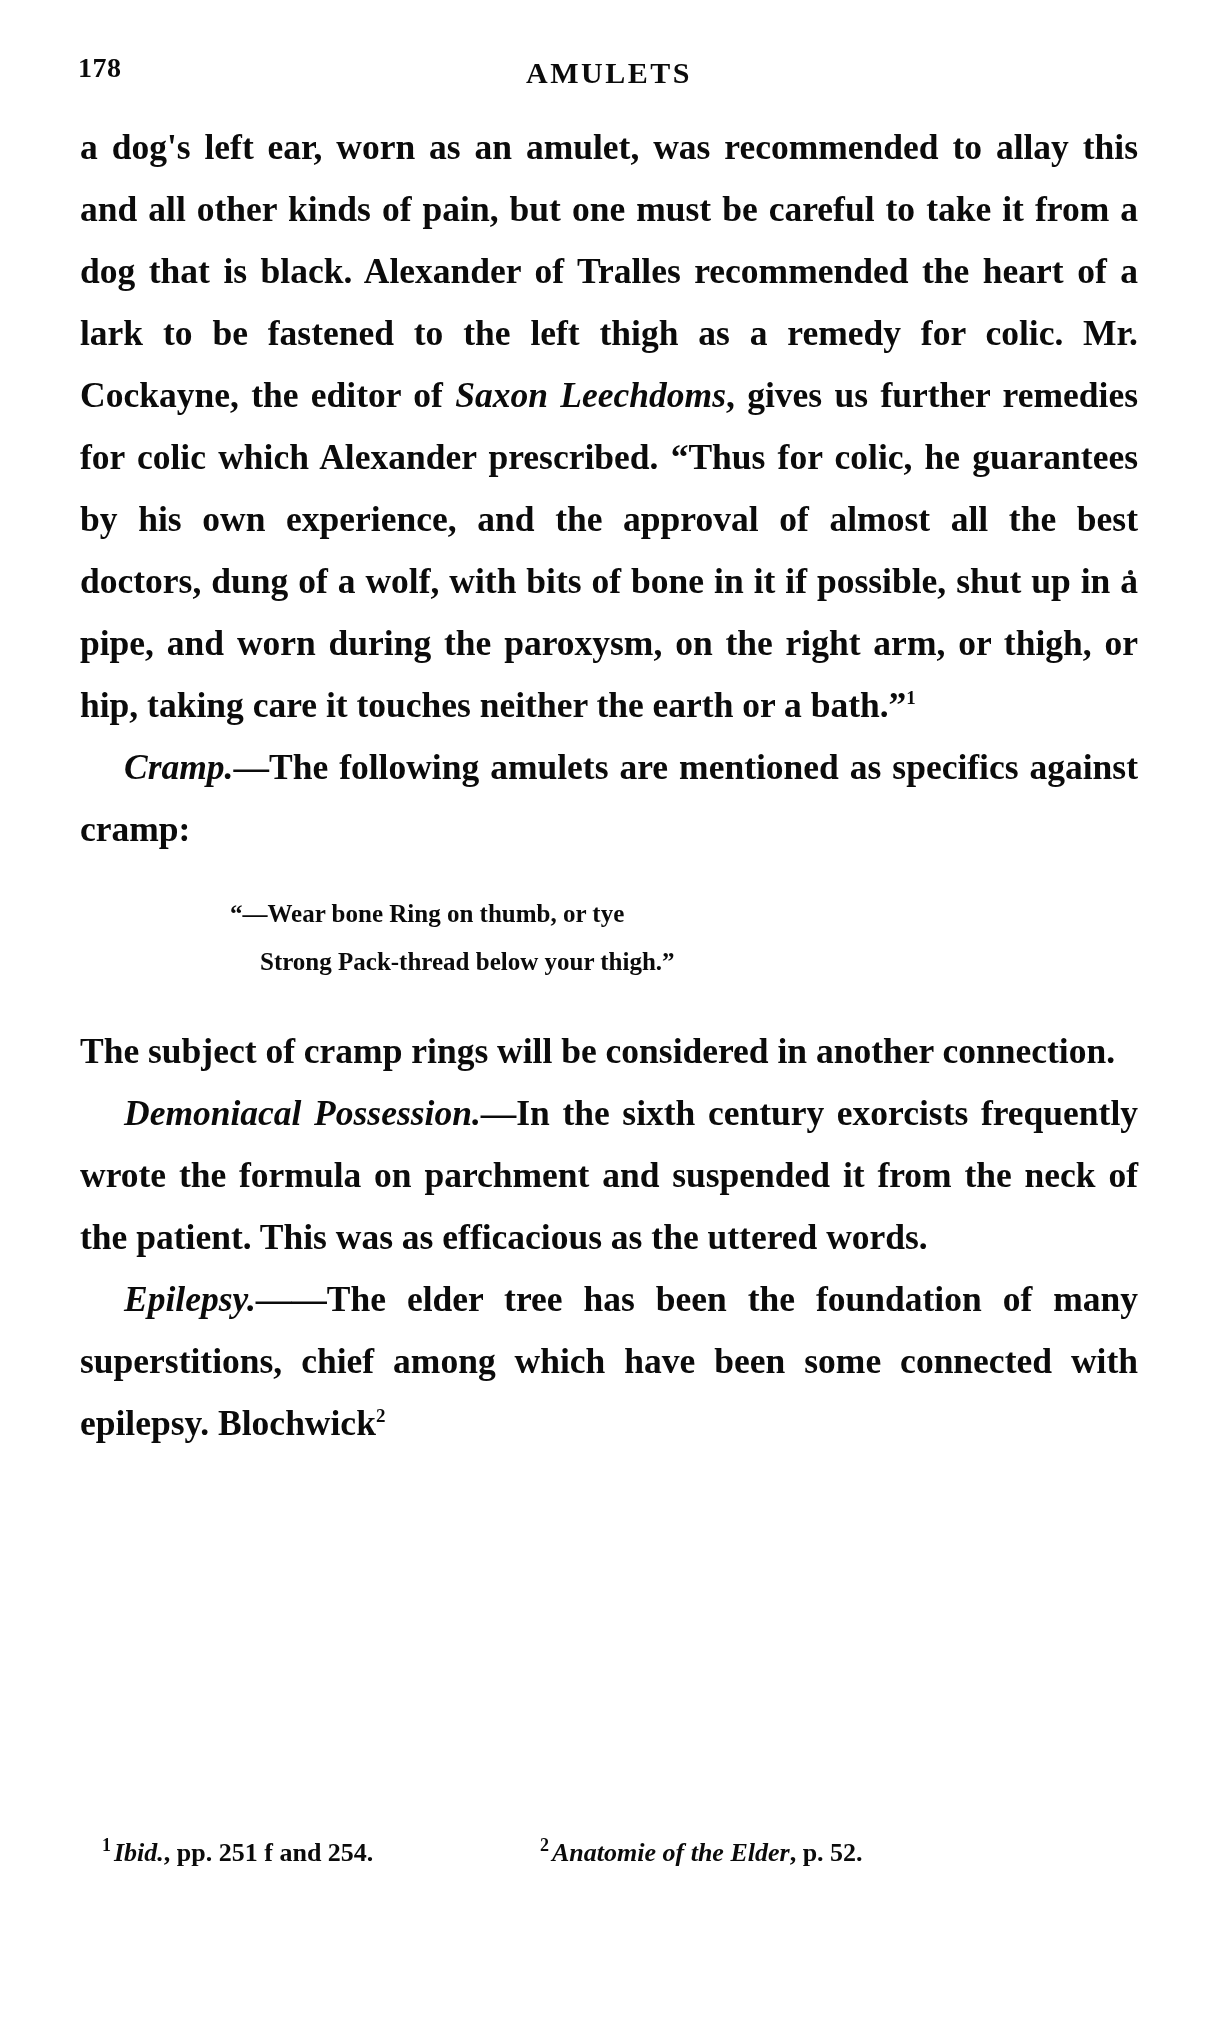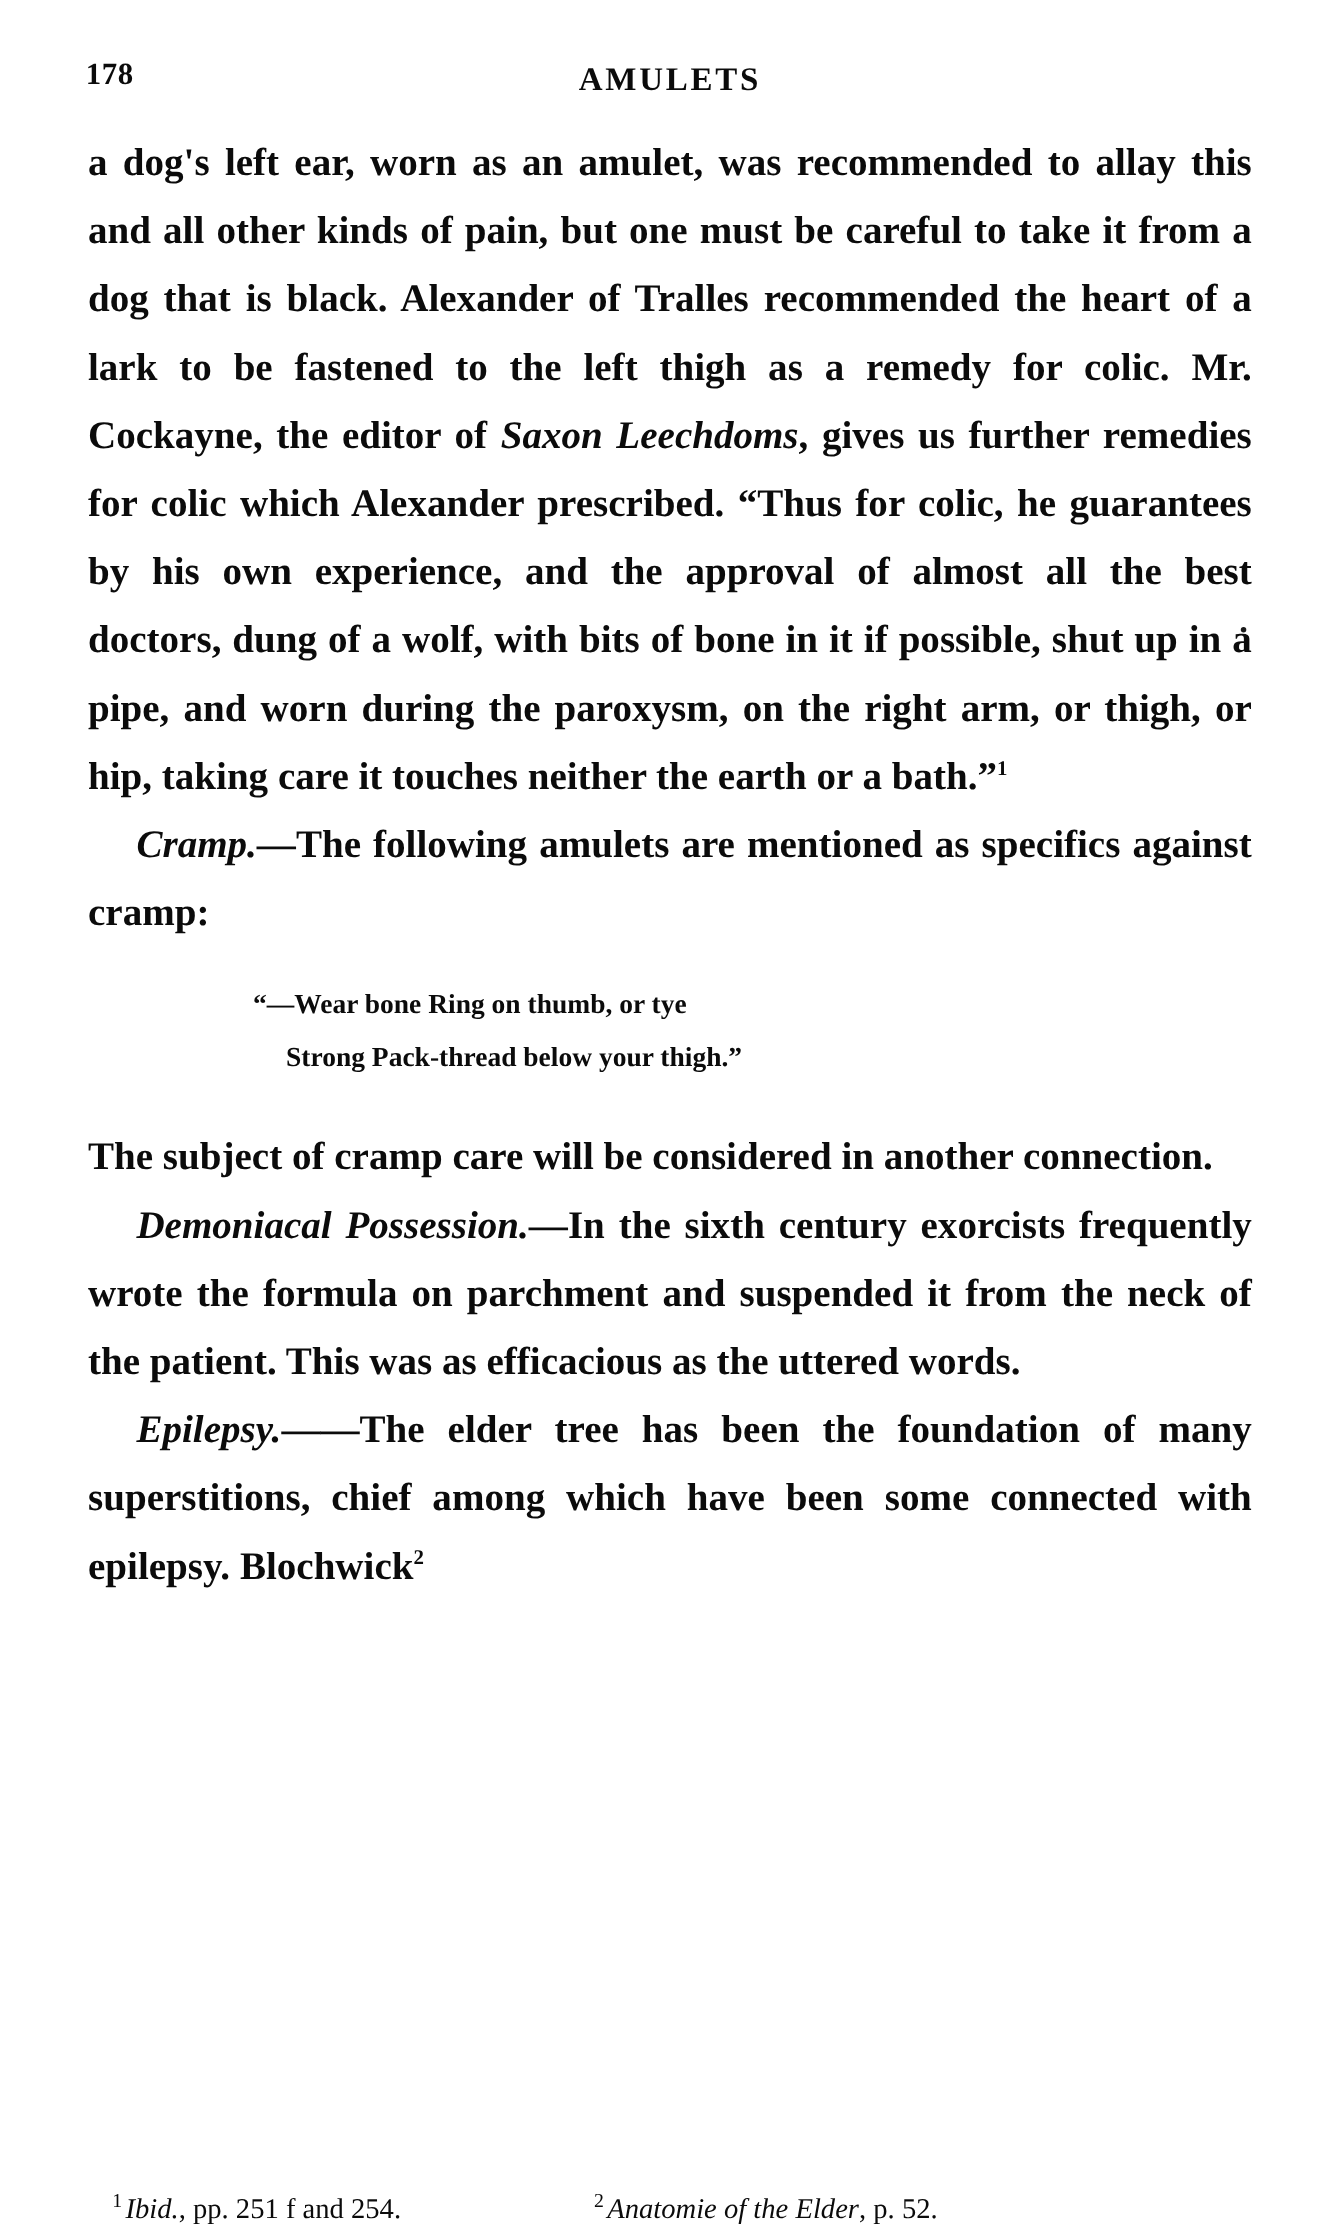--- a/index.html
+++ b/index.html
@@ -79,24 +79,25 @@
     font-size: 25px;
     line-height: 48px;
     text-align: left;
   }
   .verse .l1 { display: block; padding-left: 150px; }
   .verse .l2 { display: block; padding-left: 180px; }
   .gap-small { height: 18px; }
   .footnotes {
     position: absolute;
     left: 80px;
-    top: 1991px;
+    top: 1836px;
     width: 1058px;
     font-size: 26px;
     line-height: 34px;
+    font-weight: bold;
   }
   .fn-row {
     display: flex;
     flex-direction: row;
     align-items: baseline;
   }
   .fn-left {
     width: 430px;
     text-align: left;
     padding-left: 22px;
@@ -140,21 +141,21 @@
 
     <p class="just indent"><span class="it">Cramp.</span><span>—The following amulets are mentioned as specifics against cramp:</span></p>
 
     <p class="verse">
       <span class="l1">“—Wear bone Ring on thumb, or tye</span>
       <span class="l2">Strong Pack-thread below your thigh.”</span>
     </p>
 
     <div class="gap-small"></div>
 
-    <p class="just">The subject of cramp care will be considered in another connection.</p>
+    <p class="just">The subject of cramp rings will be considered in another connection.</p>
 
     <p class="just indent"><span class="it">Demoniacal Possession.</span><span>—In the sixth century exorcists frequently wrote the formula on parchment and suspended it from the neck of the patient.  This was as efficacious as the uttered words.</span></p>
 
     <p class="just indent"><span class="it">Epilepsy.</span><span>——The elder tree has been the foundation of many superstitions, chief among which have been some connected with epilepsy.  Blochwick</span><span class="sup">2</span></p>
 
   </div>
 
   <div class="stray-dot"></div>
 
   <div class="footnotes">

